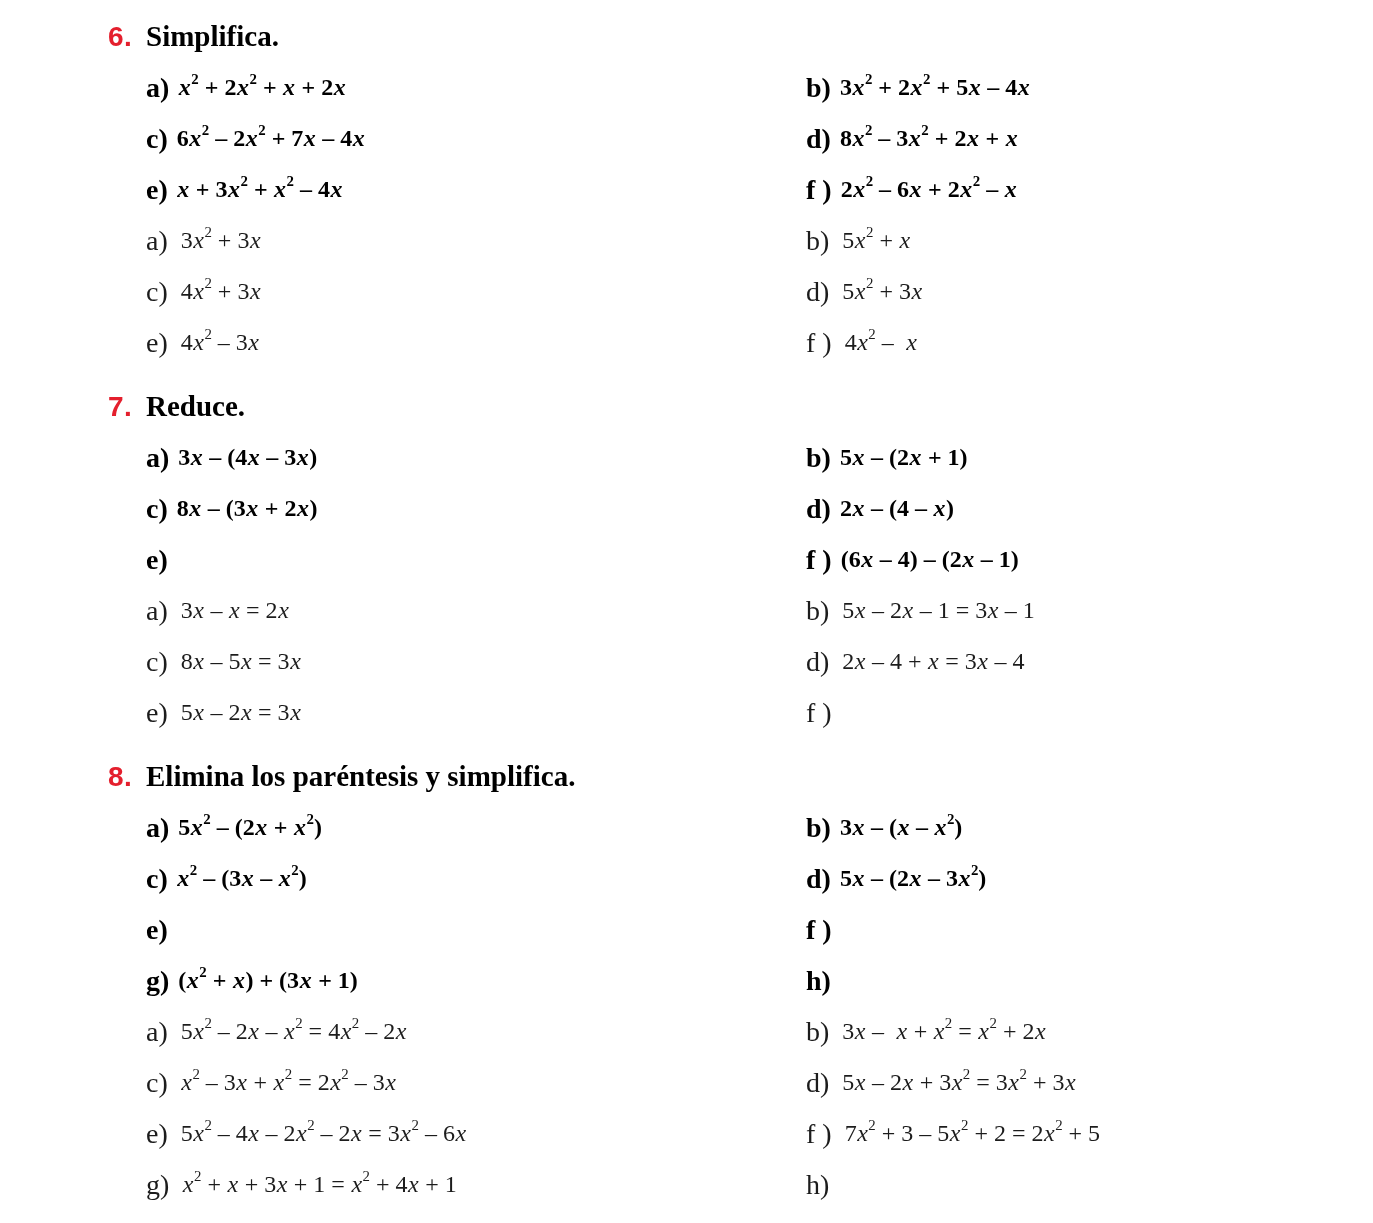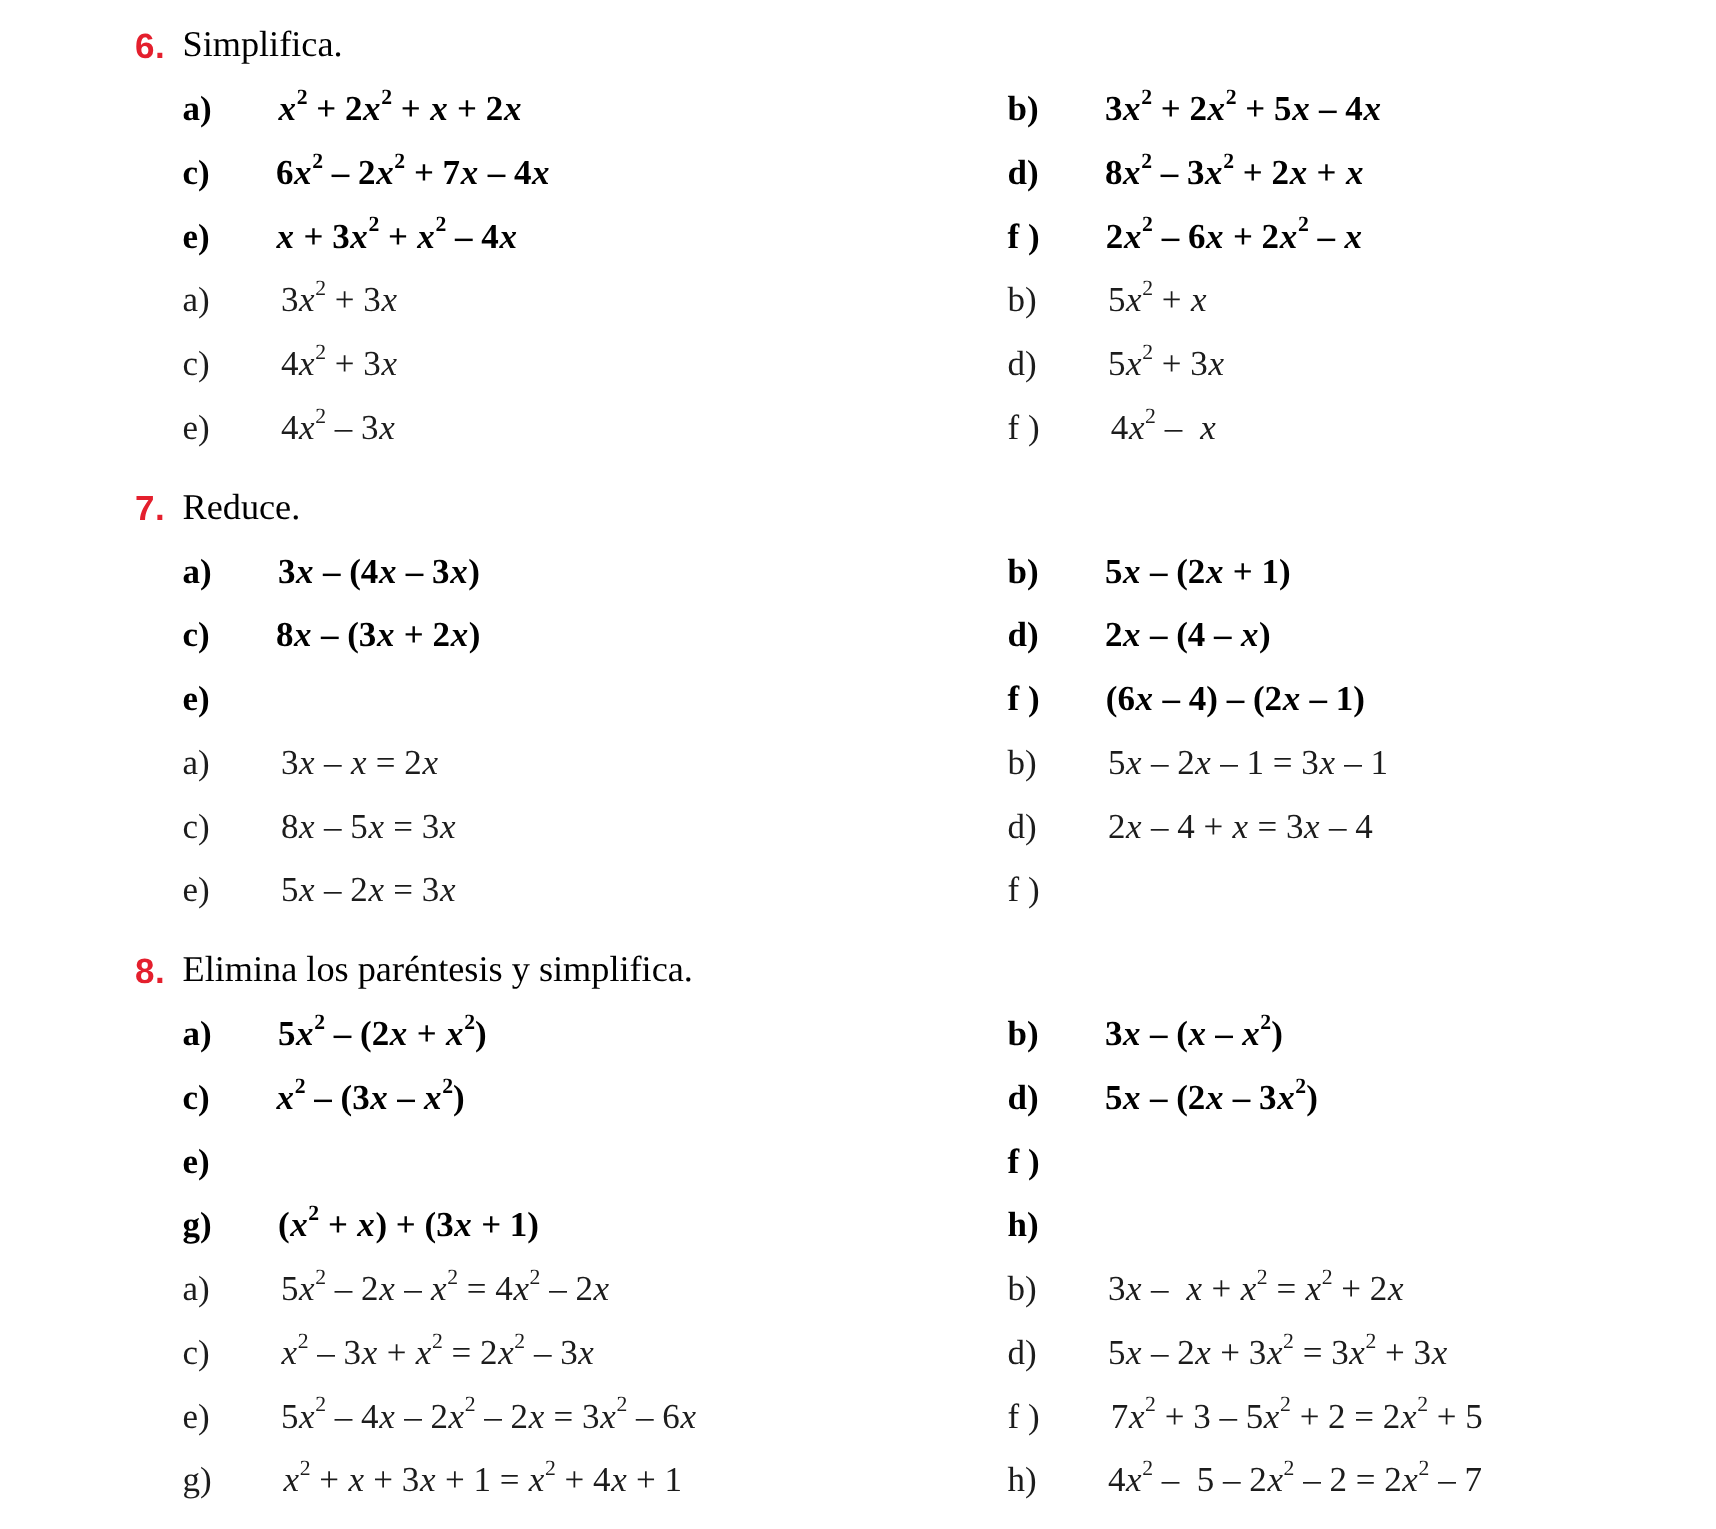--- a/index.html
+++ b/index.html
@@ -31,42 +31,41 @@
     font-family: "Liberation Sans", sans-serif;
     font-weight: 700;
     font-size: 28px;
     color: var(--accent);
     width: 38px;
     flex: 0 0 38px;
     letter-spacing: 0.5px;
   }
   .ex-title {
     font-family: "Liberation Serif", serif;
-    font-weight: 400;
+    font-weight: 700;
     font-size: 29px;
   }
 
   .ex-grid {
     margin-left: 38px;
     display: grid;
     grid-template-columns: 660px auto;
   }
   .row {
     display: flex;
     align-items: center;
     height: 51px;
   }
   .label {
     white-space: pre;
     font-size: 28px;
   }
   .expr {
     white-space: pre-wrap;
-    font-size: 28px;
-    margin-left: 44px;
+    font-size: 24px;
   }
   .bold-row .label,
   .bold-row .expr {
     font-weight: 700;
     color: #000;
   }
   .bold-row .label { margin-right: 9px; }
   .answer-row .label,
   .answer-row .expr {
     font-weight: 400;
@@ -295,17 +294,16 @@
     <span class="expr">7<i>x</i><sup>2</sup> + 3 – 5<i>x</i><sup>2</sup> + 2 = 2<i>x</i><sup>2</sup> + 5</span>
   </div>
 
   <div class="row answer-row">
     <span class="label">g)</span>
     <span class="expr"><i>x</i><sup>2</sup> + <i>x</i> + 3<i>x</i> + 1 = <i>x</i><sup>2</sup> + 4<i>x</i> + 1</span>
   </div>
 
   <div class="row answer-row">
     <span class="label">h)</span>
-    <span class="expr">4<i>x</i><sup>2</sup> –  5 – 2<i>x</i><sup>2</sup> – 2 = 2<i>x</i><sup>2</sup> – 7</span>
   </div>
 </div>
   </section>
 </div>
 
 </body></html>

